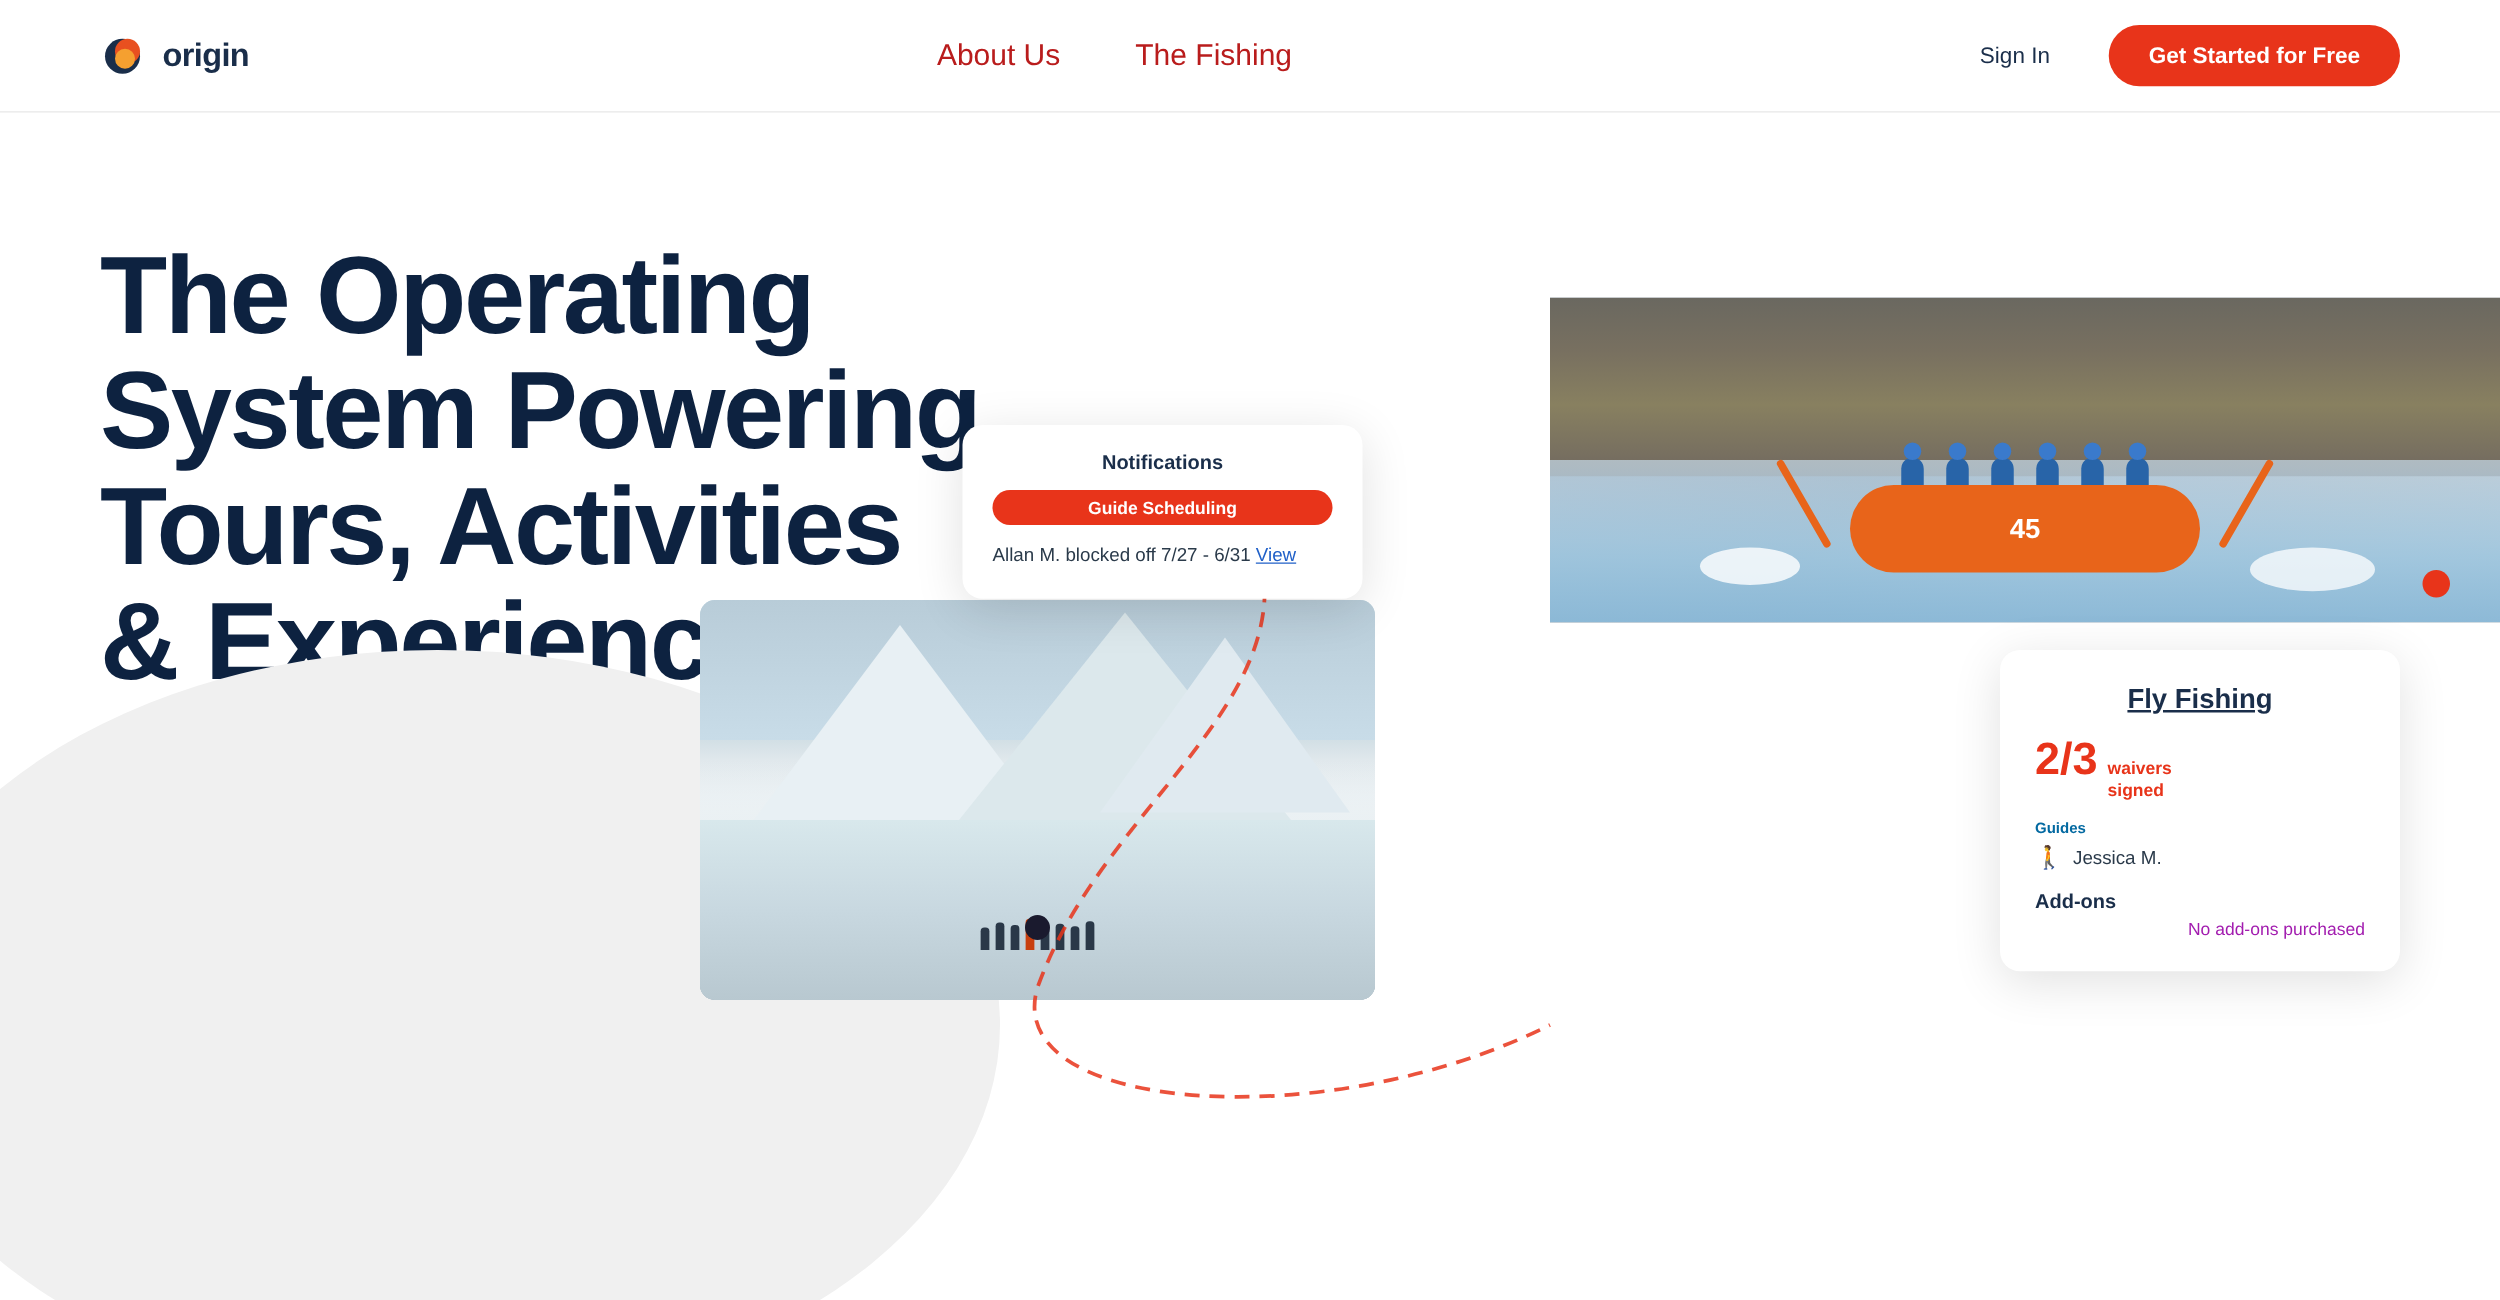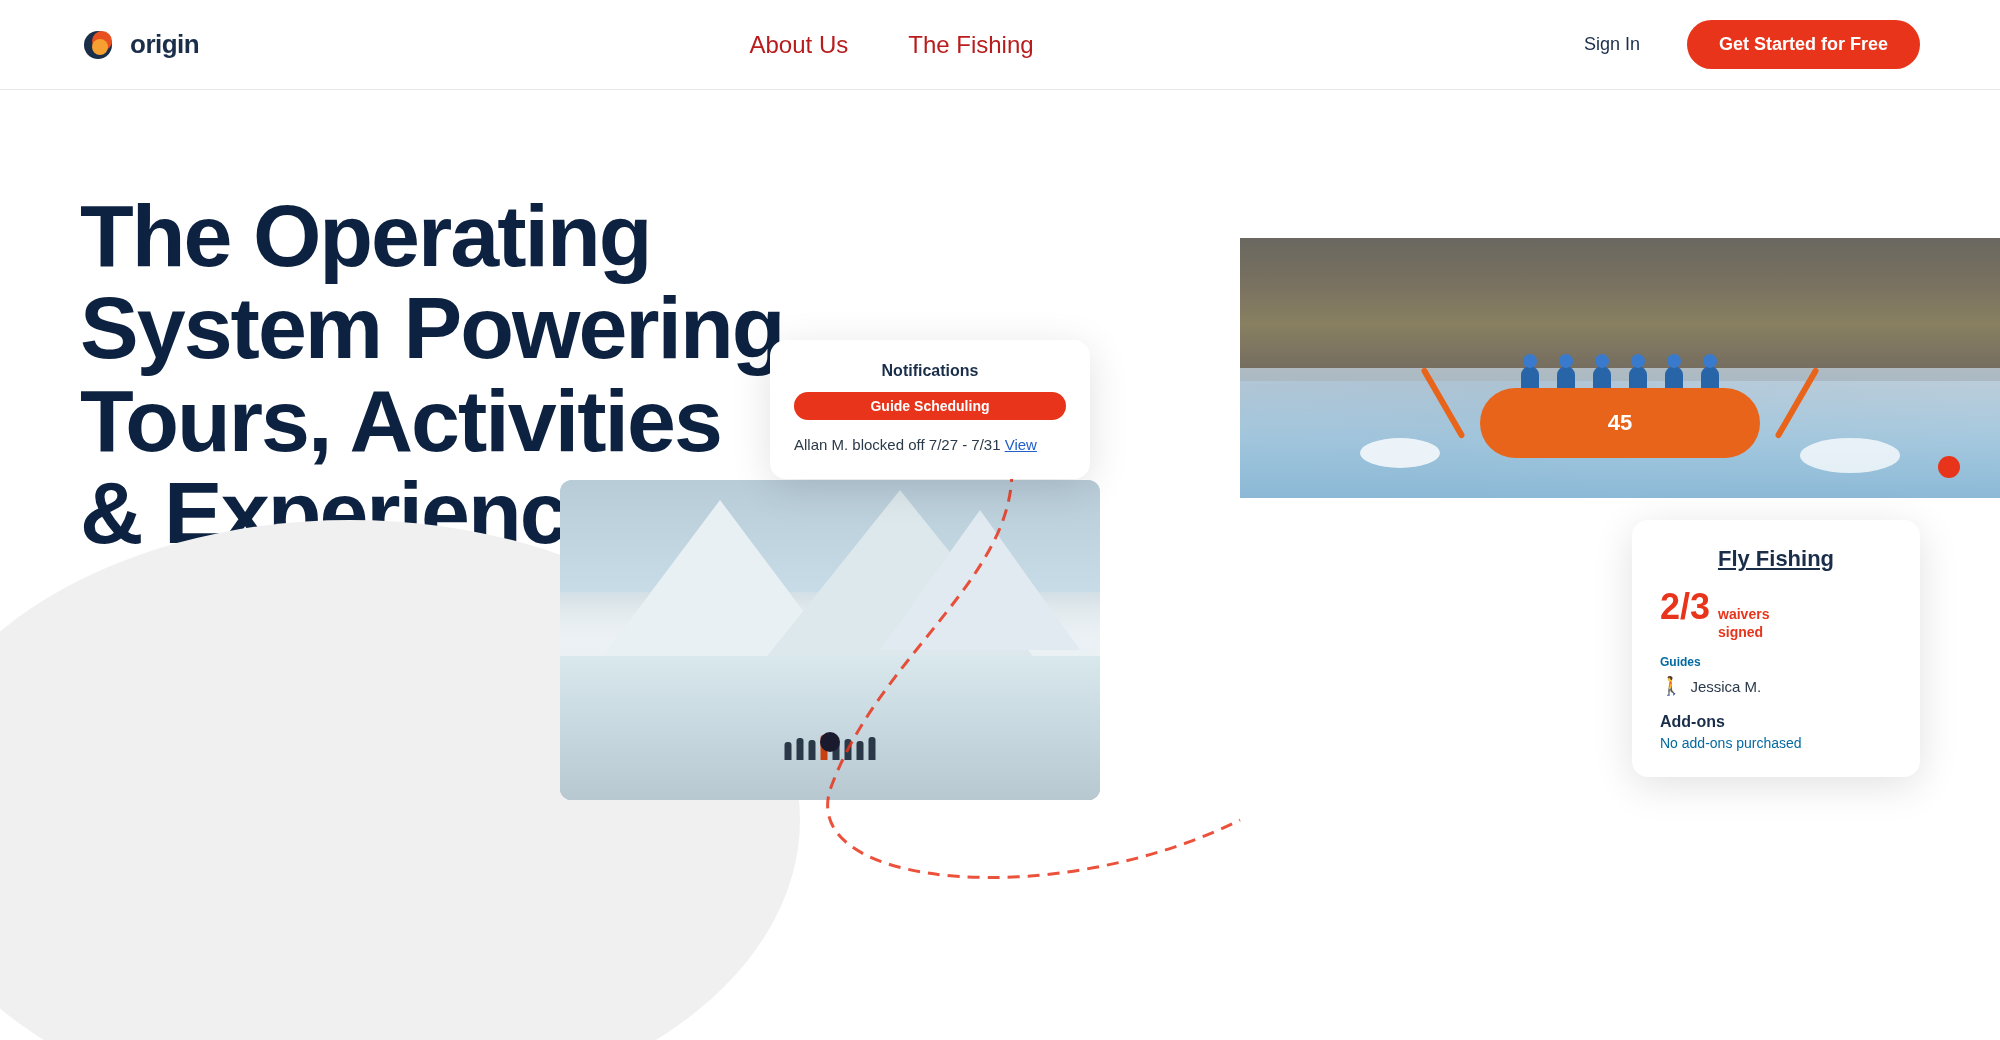--- a/index.html
+++ b/index.html
@@ -314,21 +314,21 @@
       color: #2060c8;
       text-decoration: underline;
       cursor: pointer;
     }
 
     
     .fishing-card {
       position: absolute;
       right: 80px;
       top: 430px;
-      width: 288px;
+      width: 320px;
       background: #fff;
       border-radius: 16px;
       padding: 26px 28px;
       box-shadow: 0 8px 40px rgba(0,0,0,0.12);
       z-index: 10;
     }
     .fishing-title {
       font-size: 22px;
       font-weight: 800;
       color: #1a2e4a;
@@ -392,21 +392,22 @@
     }
     .addons-section {}
     .addons-title {
       font-size: 16px;
       font-weight: 700;
       color: #1a2e4a;
       margin-bottom: 4px;
     }
     .addons-value {
       font-size: 14px;
-      color: #0369a1;
+      color: #a21caf;
+      text-align: right;
     }
 
     
     .dashed-curve {
       position: absolute;
       top: 280px;
       left: 780px;
       width: 700px;
       height: 550px;
       z-index: 6;
@@ -503,21 +504,21 @@
   </div>
 
   <svg class="dashed-curve" viewBox="0 0 700 550" xmlns="http://www.w3.org/2000/svg">
     <path d="M 230 80 C 250 200, 100 280, 50 420 C 20 520, 280 540, 460 450" fill="none" stroke="#e8341a" stroke-width="3" stroke-dasharray="12,8" opacity="0.85"></path>
   </svg>
 
   <div class="notification-card">
     <div class="notif-title">Notifications</div>
     <span class="notif-badge">Guide Scheduling</span>
     <div class="notif-body">
-      <span>Allan M. blocked off 7/27 - 7/31</span>
+      <span>Allan M. blocked off 7/27 - 6/31</span>
       <span> </span><a class="notif-link">View</a>
     </div>
   </div>
 
   <div class="fishing-card">
     <div class="fishing-title">Fly Fishing</div>
     <div class="waiver-count">
       <span class="waiver-fraction">2/3</span>
       <span class="waiver-label">waivers<br>signed</span>
     </div>

